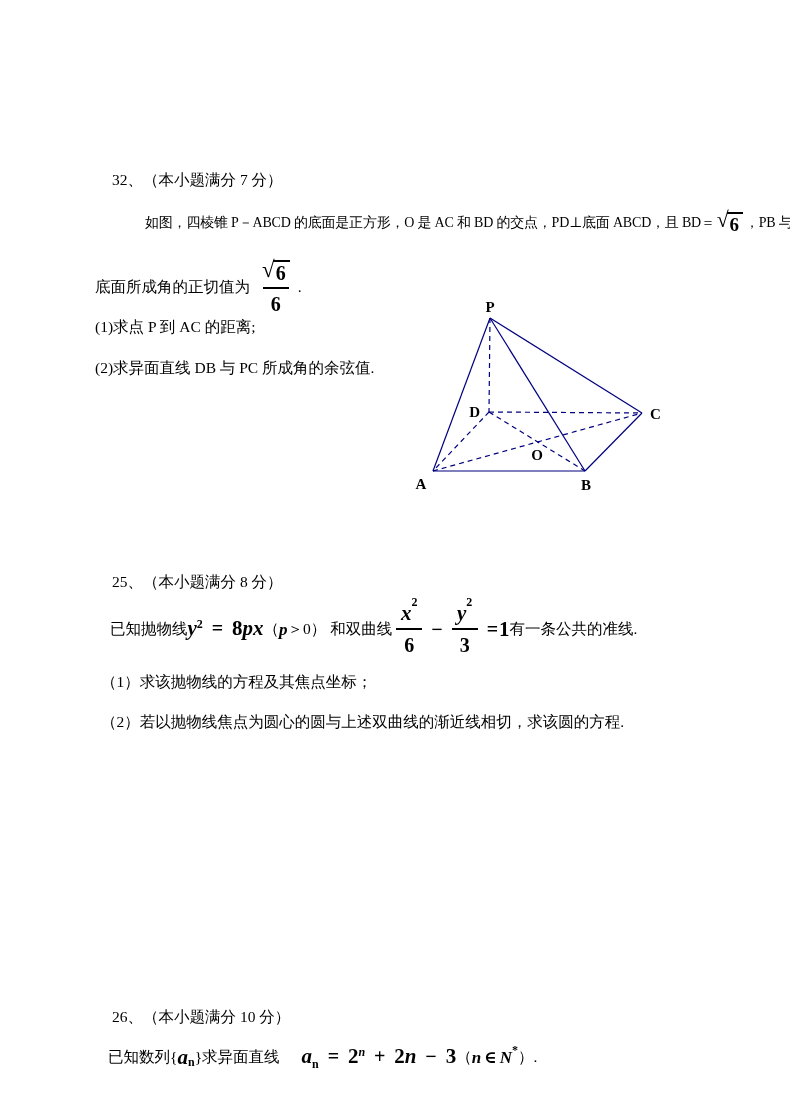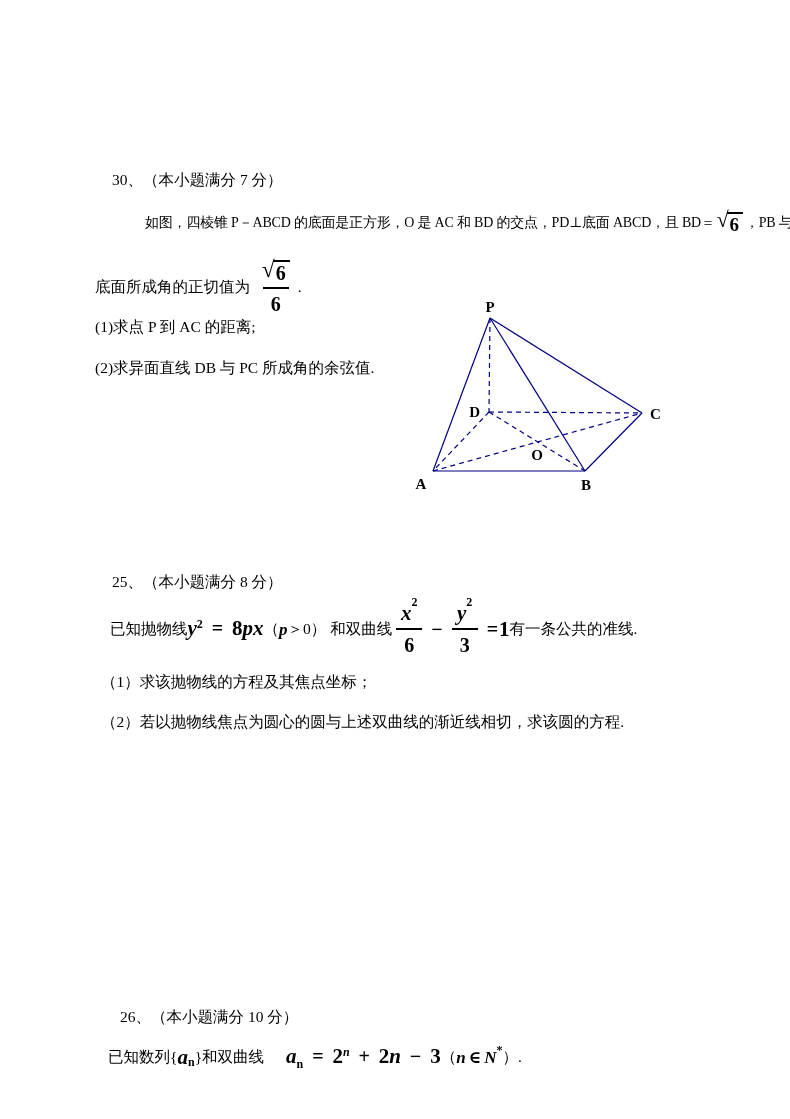--- a/index.html
+++ b/index.html
@@ -32,21 +32,21 @@
   .frac .num{padding:0 4px 4px 4px;display:inline-flex;align-items:flex-start;}
   .frac .den{border-top:2px solid #000;padding:5px 8px 0 8px;}
   .fr20{font-size:20px;font-weight:bold;}
   svg text{font-family:"Liberation Serif","DejaVu Serif",serif;font-weight:bold;font-size:15px;fill:#000;}
 </style>
 </head>
 <body>
 
 <div id="page">
 
-  <div class="abs t" style="left:112px;top:170px;">30、（本小题满分 7 分）</div>
+  <div class="abs t" style="left:112px;top:170px;">32、（本小题满分 7 分）</div>
 
   <div class="abs row tight t" style="left:137px;top:206px;height:34px;">
     <span>如图，四棱锥 P－ABCD 的底面是正方形，O 是 AC 和 BD 的交点，PD⊥底面 ABCD，且 BD＝</span>
     <span class="sqrt" style="font-size:19px;margin:0 2px;">
       <span class="rsign">√</span>
       <span class="rbody">6</span>
     </span>
     <span>，PB 与</span>
   </div>
 
@@ -126,27 +126,27 @@
     </span>
     <span class="mo">=</span>
     <span class="mb" style="margin-left:-4px;">1</span>
     <span>有一条公共的准线.</span>
   </div>
 
   <div class="abs t" style="left:101px;top:672px;">（1）求该抛物线的方程及其焦点坐标；</div>
 
   <div class="abs t" style="left:101px;top:712px;">（2）若以抛物线焦点为圆心的圆与上述双曲线的渐近线相切，求该圆的方程.</div>
 
-  <div class="abs t" style="left:120px;top:1007px;">26、（本小题满分 10 分）</div>
+  <div class="abs t" style="left:112px;top:1007px;">26、（本小题满分 10 分）</div>
 
   <div class="abs row t" style="left:108px;top:1039px;height:36px;">
     <span>已知数列{</span>
     <span class="mi">a</span>
       <span class="sub">n</span>
-    <span>}和双曲线</span>
+    <span>}求异面直线</span>
     <span style="margin-left:22px;">
       <span class="mi">a</span><span class="sub">n</span>
       <span class="mo">=</span>
       <span class="mb">2</span><span class="sup it">n</span>
       <span class="mo">+</span>
       <span class="mb">2</span><span class="mi">n</span>
       <span class="mo">−</span>
       <span class="mb">3</span>
     </span>
     <span>（</span>

